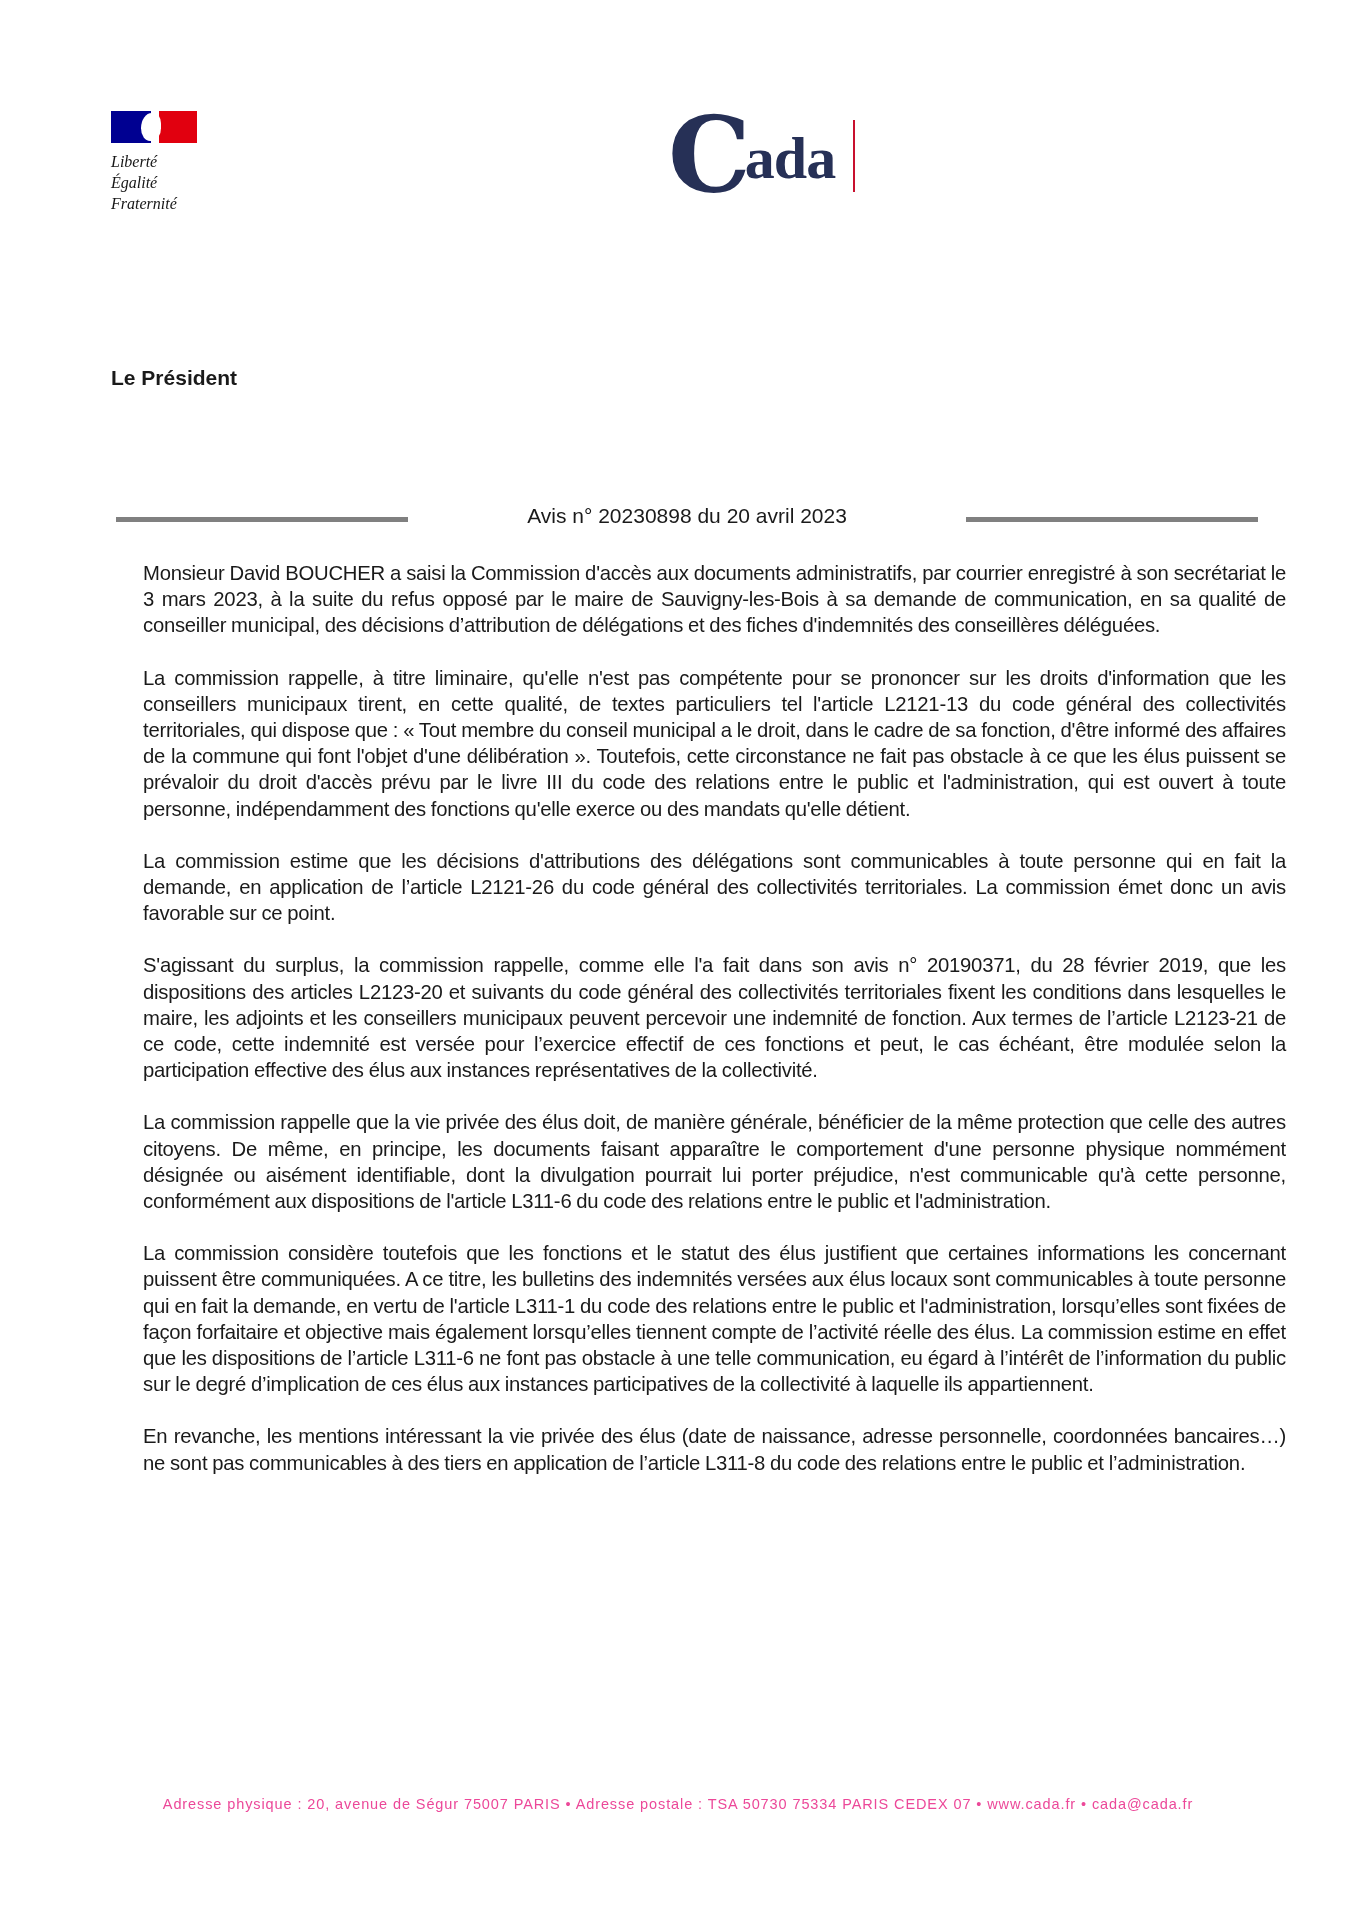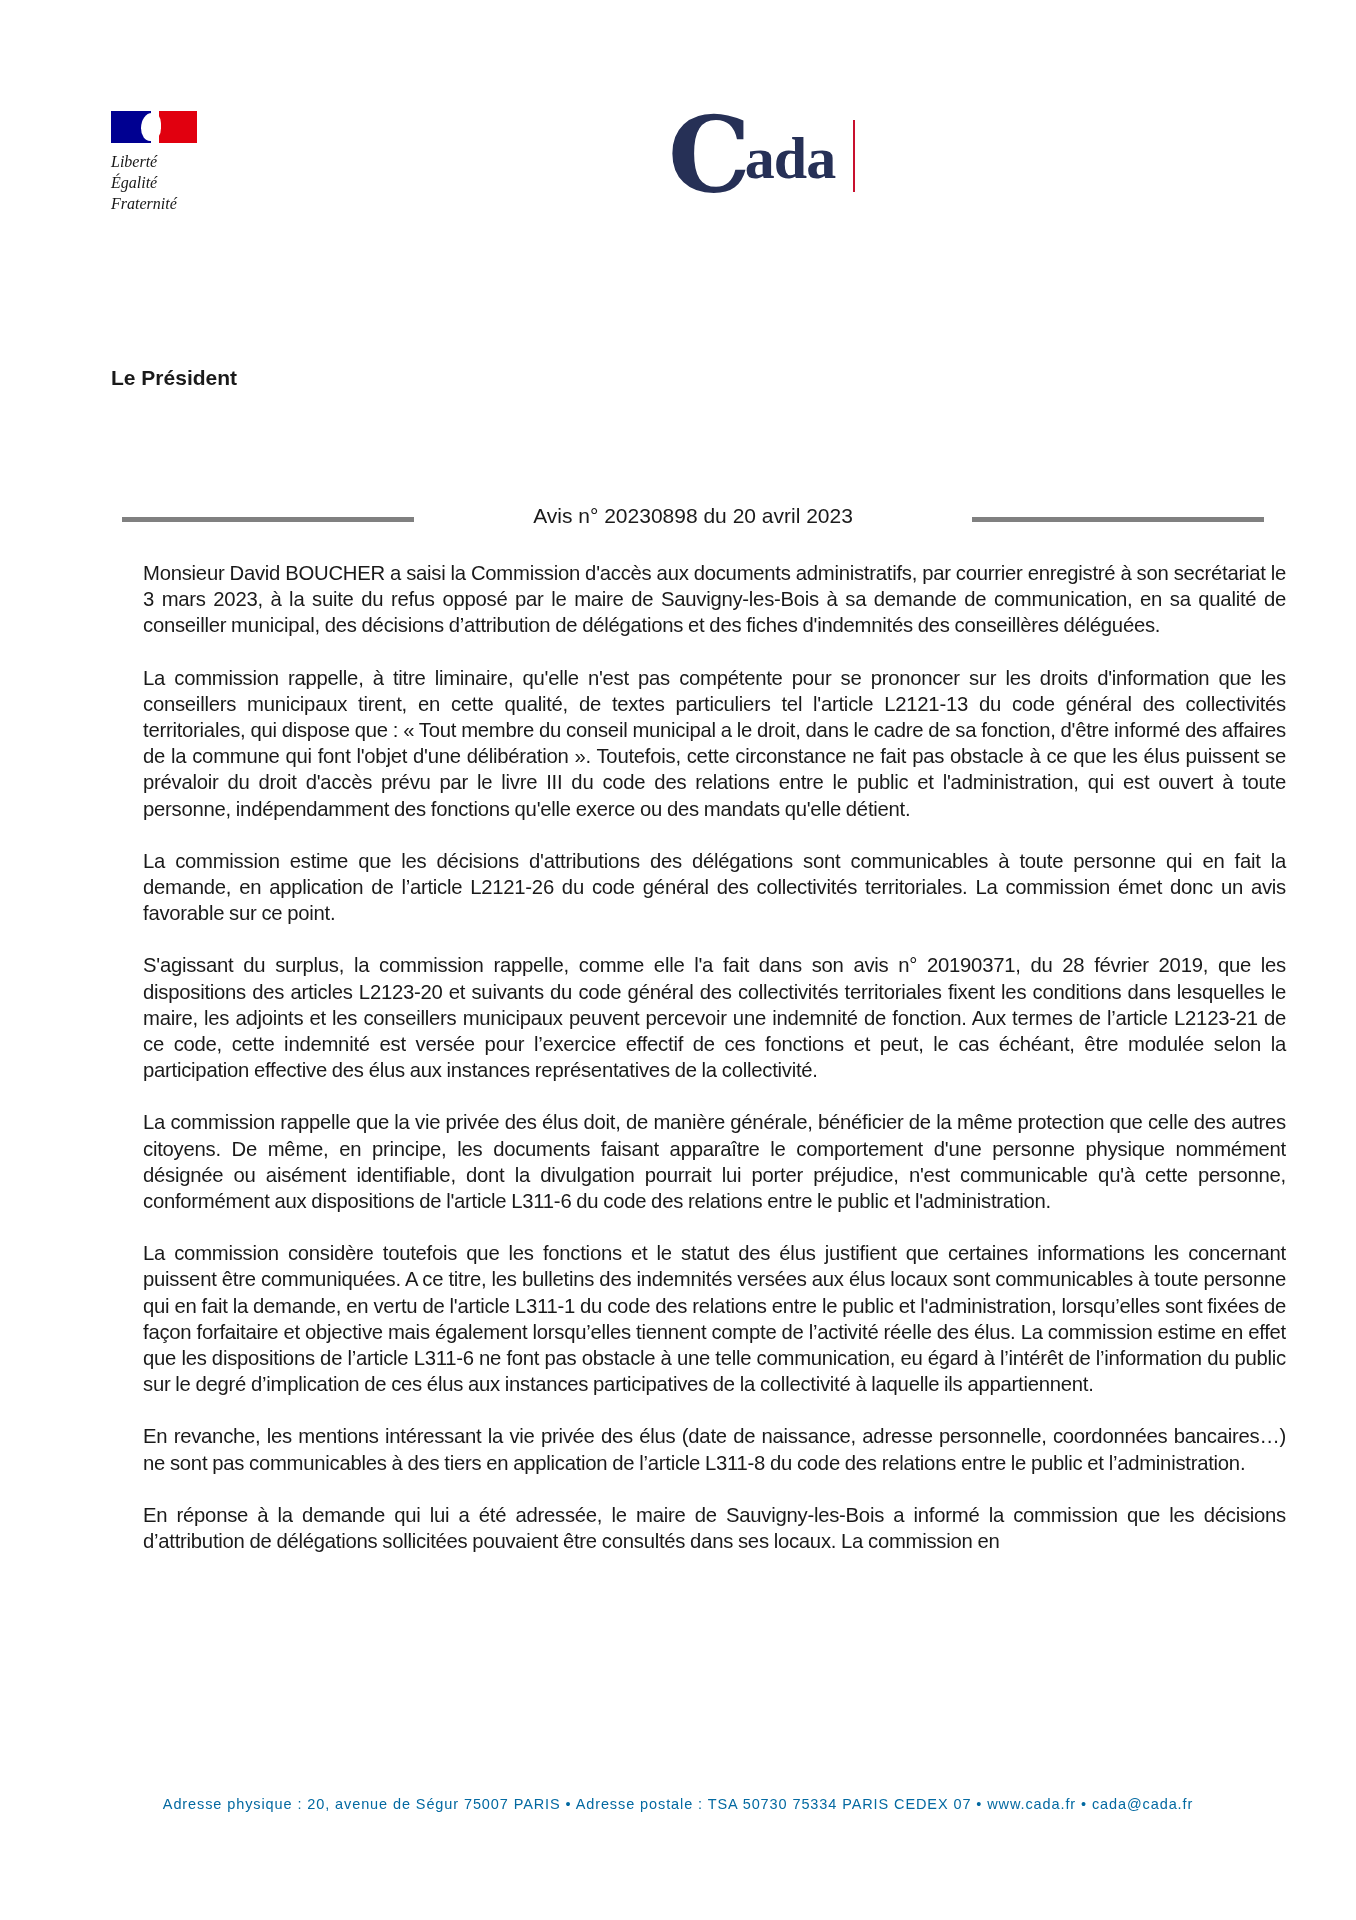--- a/index.html
+++ b/index.html
@@ -20,33 +20,33 @@
   .cada-logo { position: absolute; left: 668px; top: 108px; height: 96px; display: flex; align-items: center; }
   .cada-word { font-family: "DejaVu Serif", serif; font-weight: bold; color: #263056;
         display:flex; align-items: flex-end; }
   .cada-word .big-c { font-size: 104px; line-height: 96px; letter-spacing: -6px; }
   .cada-word .rest { font-size: 60px; line-height: 72px; letter-spacing: -1px; margin-bottom: 10px; font-family: Liberation Serif, serif; }
   .cada-sep { width: 2px; height: 72px; background: #c8102e; margin: 0 18px 0 18px; }
   .cada-tag { font-family: "DejaVu Sans", sans-serif; color: #263056; font-size: 24px; line-height: 30px; }
 
   .president { position: absolute; left: 111px; top: 366px; font-weight: bold; font-size: 21px; }
 
-  .avis-row { position: absolute; left: 122px; top: 502px; width: 1142px; height: 30px; }
+  .avis-row { position: absolute; left: 116px; top: 502px; width: 1142px; height: 30px; }
   .avis-line { position: absolute; top: 15px; height: 5px; background: #808080; }
   .avis-line.left { left: 0; width: 292px; }
   .avis-line.right { right: 0; width: 292px; }
   .avis-title { position: absolute; left: 0; right: 0; top: 2px; text-align: center; font-size: 21px; }
 
   .body { position: absolute; left: 127px; top: 560px; width: 1143px; margin-left: 16px; }
   .body p { margin: 0 0 26px 0; font-size: 20.3px; line-height: 26.2px; text-align: justify;
         letter-spacing: -0.25px; word-spacing: -0.5px; }
   .body p.cut { margin-bottom: 0; }
 
   .footer { position: absolute; left: 0; width: 1356px; top: 1796px; text-align: center;
-        font-size: 14.5px; letter-spacing: 0.9px; color: #0369a1; }
+        font-size: 14.5px; letter-spacing: 0.9px; color: #ec4899; }
 </style>
 </head>
 <body>
 
 <div class="rf-logo">
   <div class="rf-flag">
     <div class="blue">
         <div class="profile"></div>
       </div>
     <div class="mid"></div>
@@ -78,16 +78,15 @@
 </div>
 
 <div class="body">
   <p>Monsieur David BOUCHER a saisi la Commission d'accès aux documents administratifs, par courrier enregistré à son secrétariat le 3 mars 2023, à la suite du refus opposé par le maire de Sauvigny-les-Bois à sa demande de communication, en sa qualité de conseiller municipal, des décisions d’attribution de délégations et des fiches d'indemnités des conseillères déléguées.</p>
   <p>La commission rappelle, à titre liminaire, qu'elle n'est pas compétente pour se prononcer sur les droits d'information que les conseillers municipaux tirent, en cette qualité, de textes particuliers tel l'article L2121-13 du code général des collectivités territoriales, qui dispose que : « Tout membre du conseil municipal a le droit, dans le cadre de sa fonction, d'être informé des affaires de la commune qui font l'objet d'une délibération ». Toutefois, cette circonstance ne fait pas obstacle à ce que les élus puissent se prévaloir du droit d'accès prévu par le livre III du code des relations entre le public et l'administration, qui est ouvert à toute personne, indépendamment des fonctions qu'elle exerce ou des mandats qu'elle détient.</p>
   <p>La commission estime que les décisions d'attributions des délégations sont communicables à toute personne qui en fait la demande, en application de l’article L2121-26 du code général des collectivités territoriales. La commission émet donc un avis favorable sur ce point.</p>
   <p>S'agissant du surplus, la commission rappelle, comme elle l'a fait dans son avis n° 20190371, du 28 février 2019, que les dispositions des articles L2123-20 et suivants du code général des collectivités territoriales fixent les conditions dans lesquelles le maire, les adjoints et les conseillers municipaux peuvent percevoir une indemnité de fonction. Aux termes de l’article L2123-21 de ce code, cette indemnité est versée pour l’exercice effectif de ces fonctions et peut, le cas échéant, être modulée selon la participation effective des élus aux instances représentatives de la collectivité.</p>
   <p>La commission rappelle que la vie privée des élus doit, de manière générale, bénéficier de la même protection que celle des autres citoyens. De même, en principe, les documents faisant apparaître le comportement d'une personne physique nommément désignée ou aisément identifiable, dont la divulgation pourrait lui porter préjudice, n'est communicable qu'à cette personne, conformément aux dispositions de l'article L311-6 du code des relations entre le public et l'administration.</p>
   <p>La commission considère toutefois que les fonctions et le statut des élus justifient que certaines informations les concernant puissent être communiquées. A ce titre, les bulletins des indemnités versées aux élus locaux sont communicables à toute personne qui en fait la demande, en vertu de l'article L311-1 du code des relations entre le public et l'administration, lorsqu’elles sont fixées de façon forfaitaire et objective mais également lorsqu’elles tiennent compte de l’activité réelle des élus. La commission estime en effet que les dispositions de l’article L311-6 ne font pas obstacle à une telle communication, eu égard à l’intérêt de l’information du public sur le degré d’implication de ces élus aux instances participatives de la collectivité à laquelle ils appartiennent.</p>
   <p>En revanche, les mentions intéressant la vie privée des élus (date de naissance, adresse personnelle, coordonnées bancaires…) ne sont pas communicables à des tiers en application de l’article L311-8 du code des relations entre le public et l’administration.</p>
-  <p class="cut">En réponse à la demande qui lui a été adressée, le maire de Sauvigny-les-Bois a informé la commission que les décisions d’attribution de délégations sollicitées pouvaient être consultés dans ses locaux. La commission en</p>
 </div>
 
 <div class="footer">Adresse physique : 20, avenue de Ségur 75007 PARIS • Adresse postale : TSA 50730 75334 PARIS CEDEX 07  •  www.cada.fr  •  cada@cada.fr</div>
 
 </body></html>

